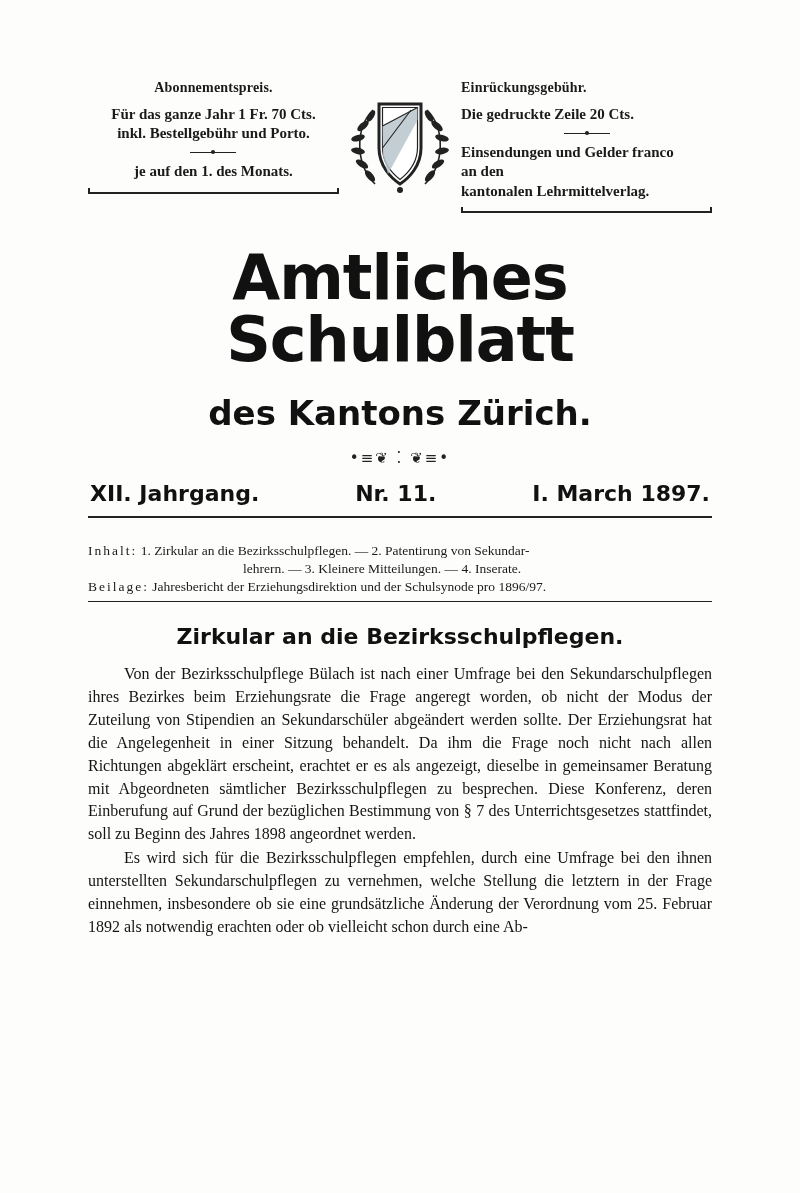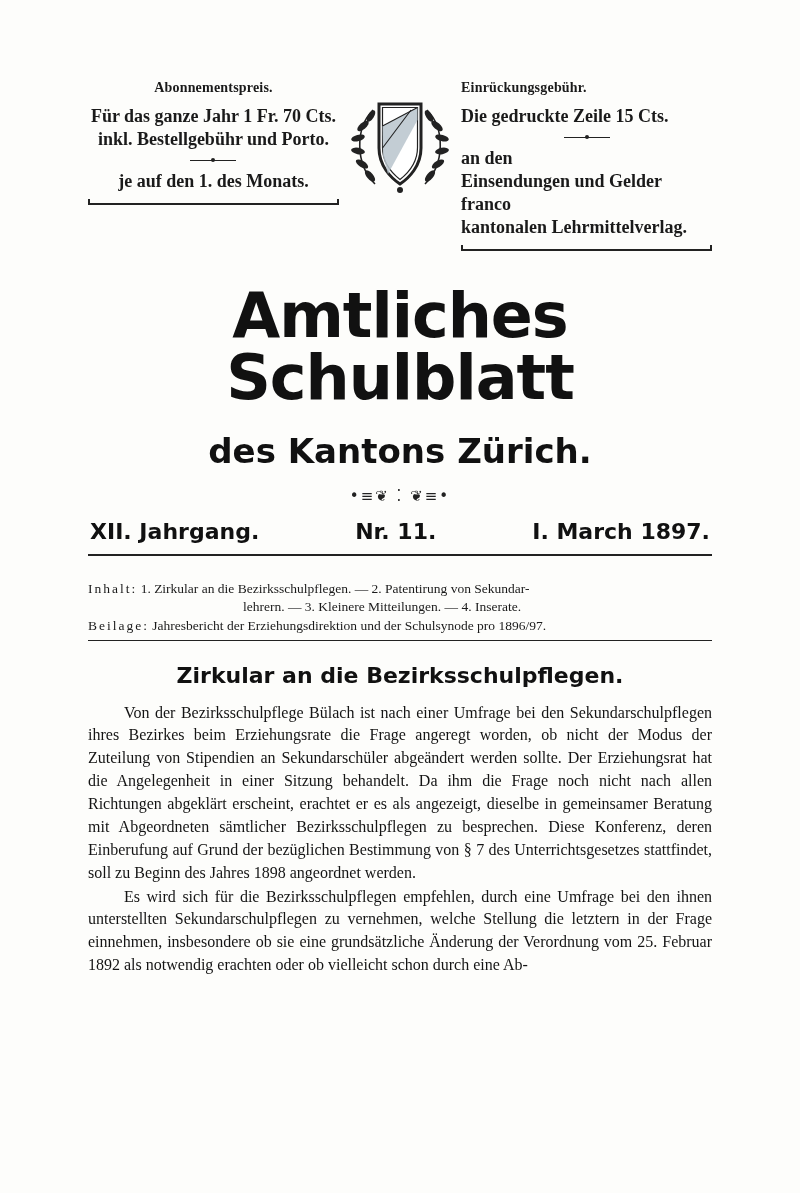--- a/index.html
+++ b/index.html
@@ -37,21 +37,21 @@
   }
   .mast-col.left { text-align: center; }
   .mast-col.right { text-align: left; }
   .mast-title {
     font-weight: bold;
     font-size: 14px;
     letter-spacing: 0.2px;
     margin-bottom: 9px;
   }
   .mast-line {
-    font-size: 18px;
+    font-size: 15px;
     line-height: 1.28;
     font-weight: bold;
   }
   .mast-sep {
     width: 46px;
     height: 7px;
     margin: 6px auto 6px auto;
     position: relative;
   }
   .mast-sep:before {
@@ -230,24 +230,24 @@
         <path d="M41.5 21.5 L76.5 21.5 L76.5 61.5 C76.5 77 66 88 59 93.5 C52 88 41.5 77 41.5 61.5 Z" fill="#ffffff" stroke="#222" stroke-width="1.2"></path>
 
         <path d="M41.5 40 L76.5 21.5 L76.5 34 L47 88 L42 70 Z" fill="#b9c4cc" opacity="0.85"></path>
         <path d="M41.5 40 L76.5 21.5" stroke="#222" stroke-width="1.1" fill="none"></path>
         <path d="M41.5 62 L70 24" stroke="#222" stroke-width="1.1" fill="none"></path>
       </svg>
     </div>
 
     <div class="mast-col right">
       <div class="mast-title">Einrückungsgebühr.</div>
-      <div class="mast-line">Die gedruckte Zeile 15 Cts.</div>
+      <div class="mast-line">Die gedruckte Zeile 20 Cts.</div>
       <div class="mast-sep"></div>
+      <div class="mast-line">Einsendungen und Gelder franco</div>
       <div class="mast-line">an den</div>
-      <div class="mast-line">Einsendungen und Gelder franco</div>
       <div class="mast-line">kantonalen Lehrmittelverlag.</div>
       <div class="mast-rule"></div>
     </div>
   </div>
 
   <div class="title-main">Amtliches Schulblatt</div>
   <div class="title-sub">des Kantons Zürich.</div>
   <div class="ornament">
     <span>•≡❦ ⁚ ❦≡•</span>
   </div>

